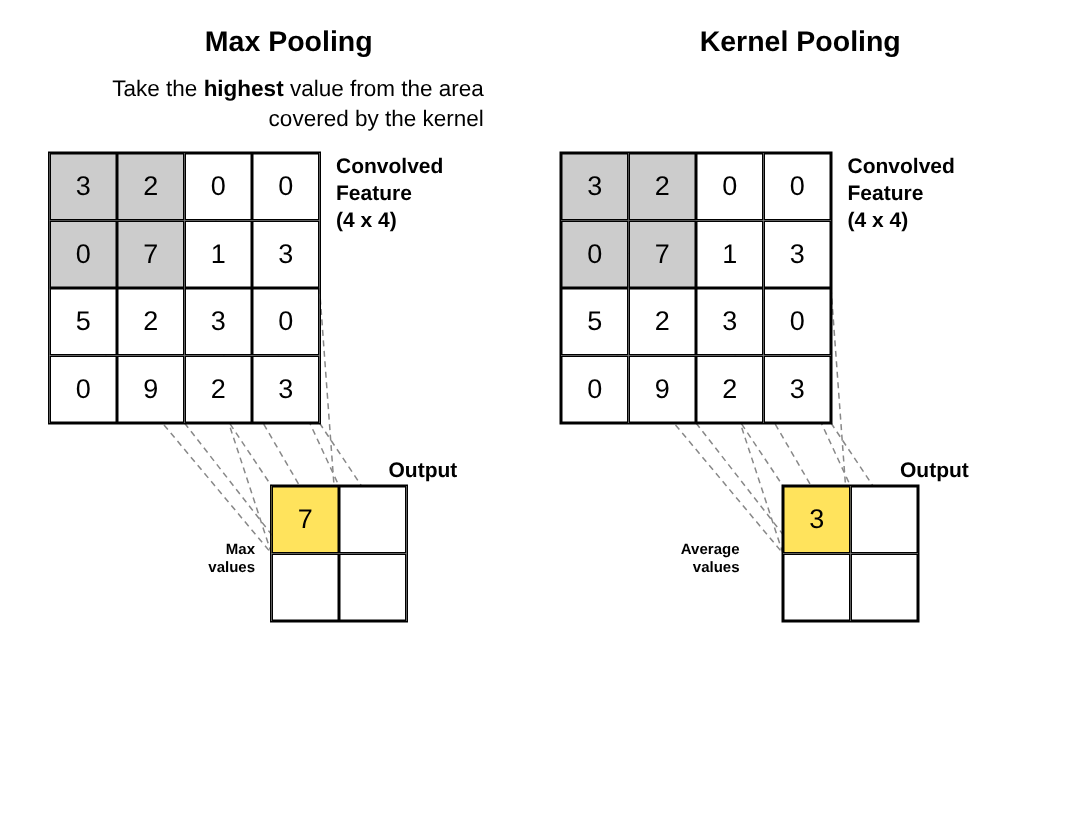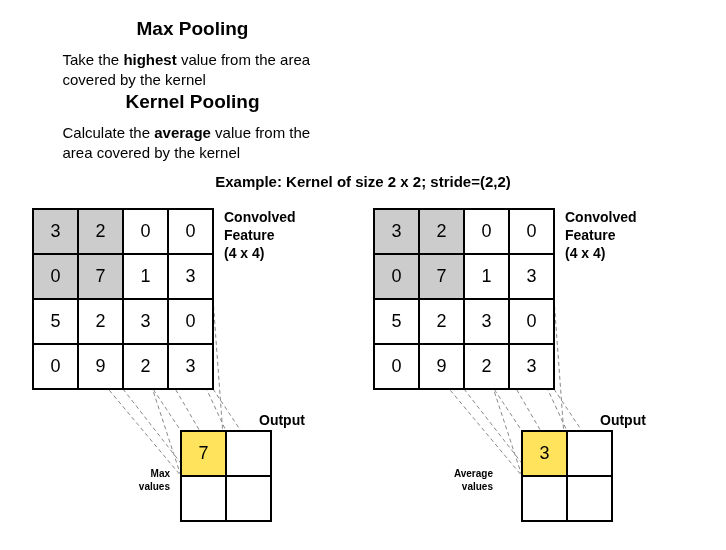--- a/index.html
+++ b/index.html
@@ -13,40 +13,41 @@
     position: relative;
   }
   .page {
     width: 726px;
     height: 550px;
     position: relative;
     padding: 18px 22px;
   }
   .columns {
     display: flex;
-    flex-direction: column;
+    flex-direction: row;
     width: 100%;
   }
   .col {
     width: 50%;
     display: flex;
     flex-direction: column;
     align-items: center;
   }
   .title {
     font-size: 19px;
     font-weight: 700;
     margin-bottom: 10px;
     text-align: center;
   }
   .desc {
     font-size: 15px;
     line-height: 1.35;
-    text-align: left;
+    text-align: right;
     width: 260px;
+    margin-bottom: 10px;
   }
   .desc b { font-weight: 700; }
   .example-line {
     text-align: center;
     font-size: 15px;
     font-weight: 700;
     margin: 10px 0 18px 0;
   }
   .example-line .lead { font-weight: 700; }
 
@@ -137,29 +138,23 @@
 
   <div class="columns">
     <div class="col">
       <div class="title">Max Pooling</div>
       <div class="desc">
         <span>Take the </span><b>highest</b><span> value from the area covered by the kernel</span>
       </div>
     </div>
     <div class="col">
       <div class="title">Kernel Pooling</div>
-      <div class="desc">
-        <span>Calculate the </span><b>average</b><span> value from the area covered by the kernel</span>
-      </div>
     </div>
   </div>
 
-  <div class="example-line">
-    <span class="lead">Example:</span><span>  Kernel of size 2 x 2;  stride=(2,2)</span>
-  </div>
 
   <div class="diag-row">
 
     <div class="diag">
       <svg class="connectors">
         <line x1="11" y1="1" x2="159" y2="223"></line>
         <line x1="101" y1="1" x2="204" y2="223"></line>
         <line x1="101" y1="91" x2="204" y2="268"></line>
         <line x1="11" y1="91" x2="159" y2="268"></line>
         <line x1="101" y1="91" x2="159" y2="268"></line>

